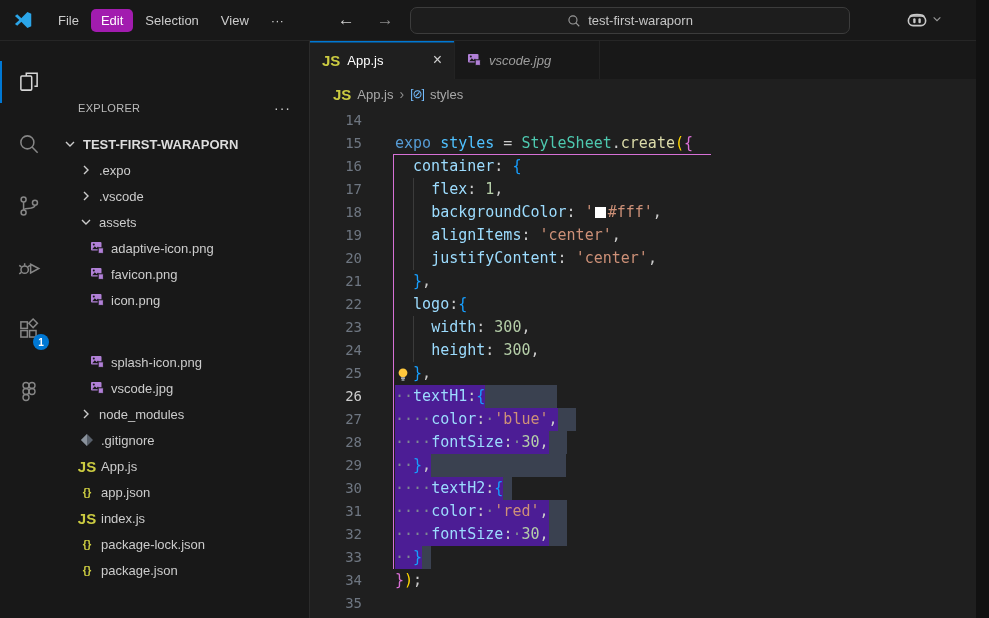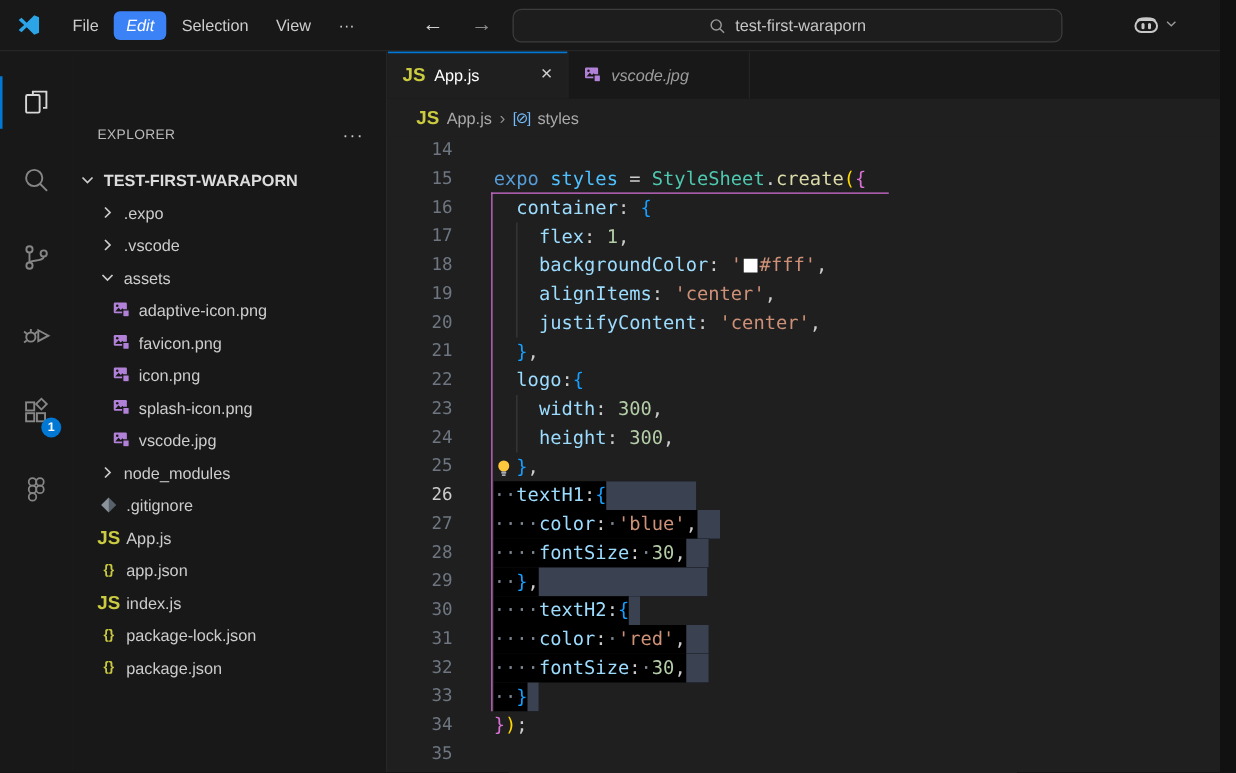--- a/index.html
+++ b/index.html
@@ -3,21 +3,21 @@
 <meta charset="utf-8">
 <style>
   html,body{margin:0;padding:0;background:#111;}
   .window{width:976px;height:618px;position:relative;overflow:hidden;background:#1f1f1f;
     font-family:"Liberation Sans",sans-serif;color:#cccccc;-webkit-font-smoothing:antialiased;}
   
   .titlebar{height:40px;background:#181818;border-bottom:1px solid #262626;display:flex;align-items:center;position:relative;}
   .vscode-logo{margin:0 14px 0 12px;display:flex;}
   .menus{display:flex;align-items:center;gap:2px;font-size:13px;color:#cccccc;}
   .menu{padding:4px 10px;border-radius:5px;cursor:default;}
-  .menu.active{background:#3b82f6;color:#ffffff;font-style:italic;}
+  .menu.active{background:#a21caf;color:#ffffff;}
   .nav-arrows{display:flex;align-items:center;gap:22px;margin-left:44px;font-size:17px;}
   .arrow-back{color:#cfcfcf;}
   .arrow-fwd{color:#8a8a8a;}
   .cmdcenter{position:absolute;left:410px;top:7px;width:438px;height:25px;border:1px solid #3c3c3c;
     border-radius:7px;background:#1d1d1d;display:flex;align-items:center;justify-content:center;gap:7px;
     color:#c5c5c5;font-size:13px;}
   .copilot{position:absolute;left:905px;top:8px;display:flex;align-items:center;gap:3px;}
   
   .main{display:flex;height:577px;}
   .activitybar{width:58px;background:#181818;display:flex;flex-direction:column;align-items:center;padding-top:10px;}
@@ -52,21 +52,21 @@
   .bc-symbol-icon{color:#75BEFF;font-size:12px;letter-spacing:-1px;}
   
   .code{flex:1;position:relative;font-family:"DejaVu Sans Mono",monospace;font-size:15px;line-height:23px;overflow:hidden;}
   .guide{position:absolute;background:#D670D6;z-index:0;}
   .iguide{position:absolute;width:1px;background:#3b3b3b;z-index:0;}
   .code-lines{position:relative;z-index:1;}
   .code-line{display:flex;height:23px;}
   .ln{width:52px;flex:none;text-align:right;color:#6e7681;font-size:14px;}
   .ln.active{color:#cccccc;}
   .lc{margin-left:33px;white-space:pre;position:relative;}
-  .selbg{background:#000000;display:inline-block;height:23px;vertical-align:top;}
+  .selbg{background:#4c1d95;display:inline-block;height:23px;vertical-align:top;}
   .selpad{display:inline-block;height:23px;vertical-align:top;background:#3a4150;}
   .tk-kw{color:#569CD6}.tk-var{color:#4FC1FF}.tk-cls{color:#4EC9B0}.tk-fn{color:#DCDCAA}
   .tk-prop{color:#9CDCFE}.tk-str{color:#CE9178}.tk-num{color:#B5CEA8}.tk-pl{color:#CCCCCC}
   .tk-b1{color:#FFD700}.tk-b2{color:#DA70D6}.tk-b3{color:#179FFF}.tk-ws{color:#7e8794}
   .swatch{display:inline-block;width:11px;height:11px;background:#ffffff;margin:0 2px 0 1px;vertical-align:-1px;}
   .bulb{position:absolute;left:1px;top:4px;width:14px;height:15px;}
 </style>
 </head>
 <body>
 
@@ -243,21 +243,21 @@
             <span class="ficon">
               <svg width="15" height="14" viewBox="0 0 15 14">
                 <rect x="1" y="1" width="10.5" height="8.5" rx="1" fill="#B180D7"></rect>
                 <circle cx="3.8" cy="3.6" r="1" fill="#181818"></circle>
                 <path d="M2.2 8.2l2.6-3 1.8 1.8 1.4-1.4 2 2.6z" fill="#181818"></path>
                 <rect x="8.2" y="6.8" width="5.2" height="5.6" rx="0.8" fill="#B180D7" stroke="#181818" stroke-width="1"></rect>
               </svg>
             </span>
             <span>icon.png</span>
           </div>
-          <div class="tree-item" style="padding-left: 30px;">
+          <div class="tree-item" style="padding-left: 30px; margin-top: 36px;">
             <span class="ficon">
               <svg width="15" height="14" viewBox="0 0 15 14">
                 <rect x="1" y="1" width="10.5" height="8.5" rx="1" fill="#B180D7"></rect>
                 <circle cx="3.8" cy="3.6" r="1" fill="#181818"></circle>
                 <path d="M2.2 8.2l2.6-3 1.8 1.8 1.4-1.4 2 2.6z" fill="#181818"></path>
                 <rect x="8.2" y="6.8" width="5.2" height="5.6" rx="0.8" fill="#B180D7" stroke="#181818" stroke-width="1"></rect>
               </svg>
             </span>
             <span>splash-icon.png</span>
           </div>

